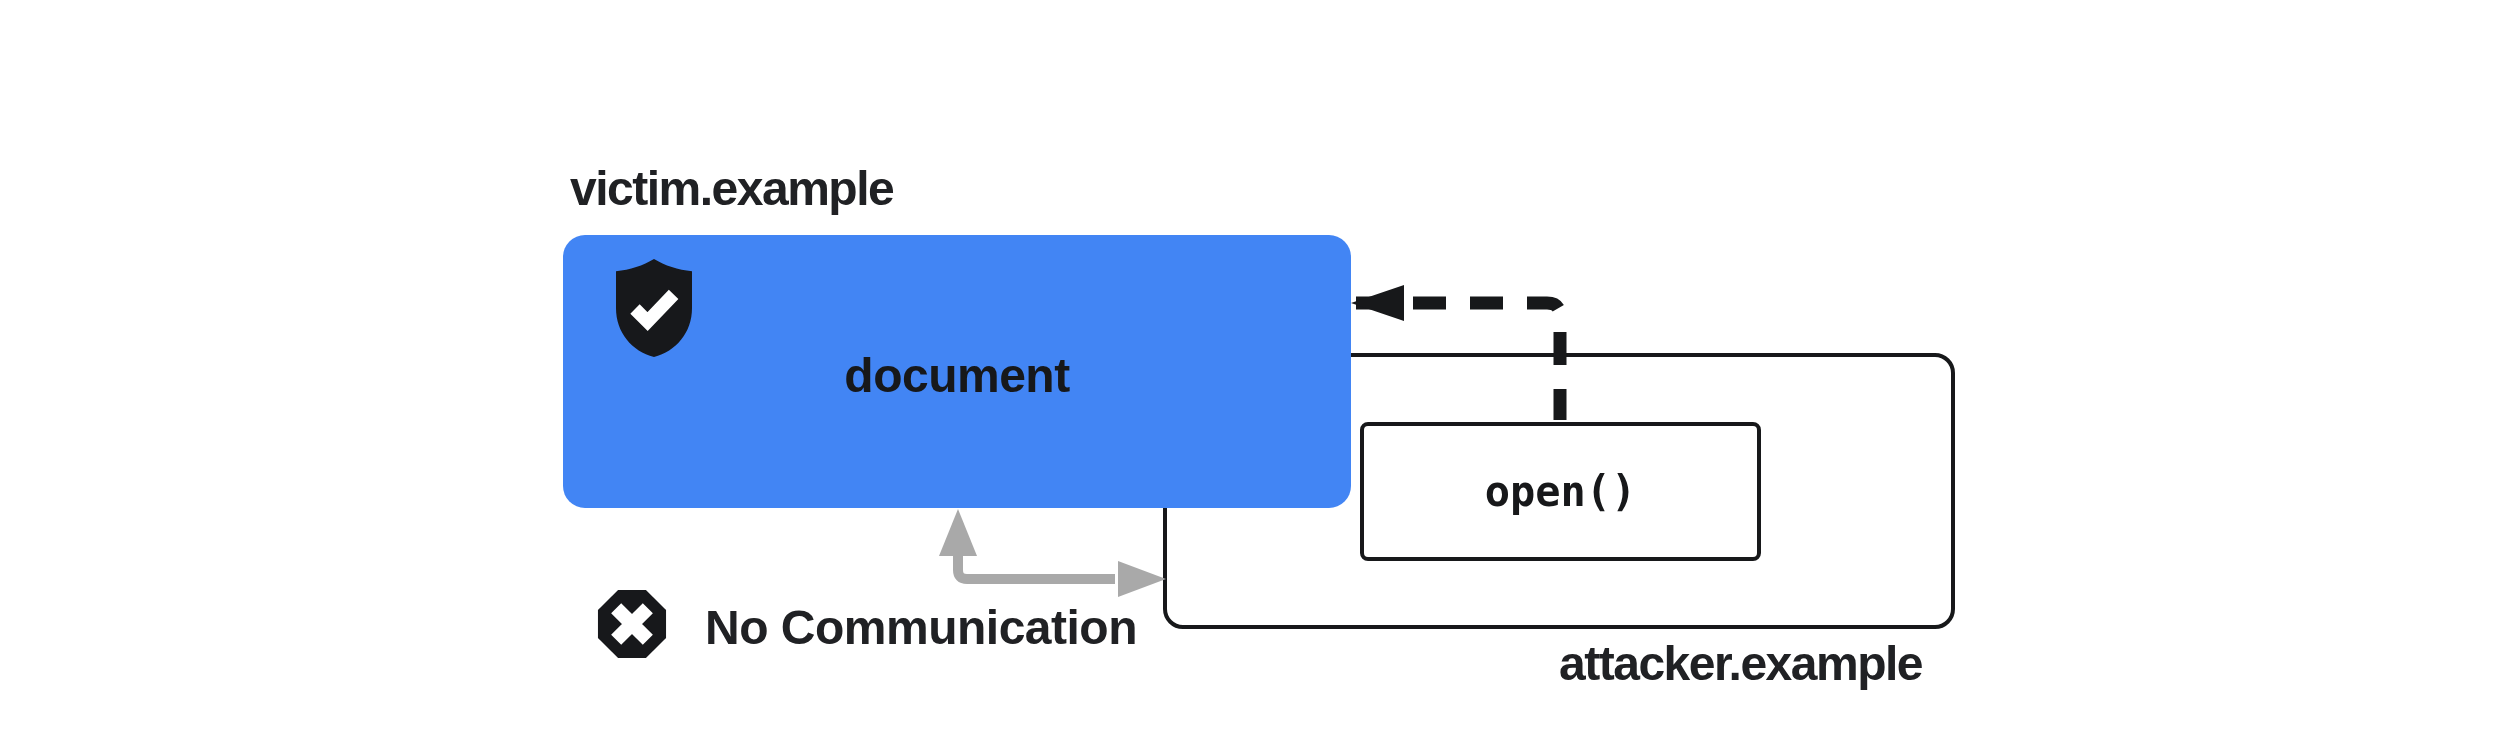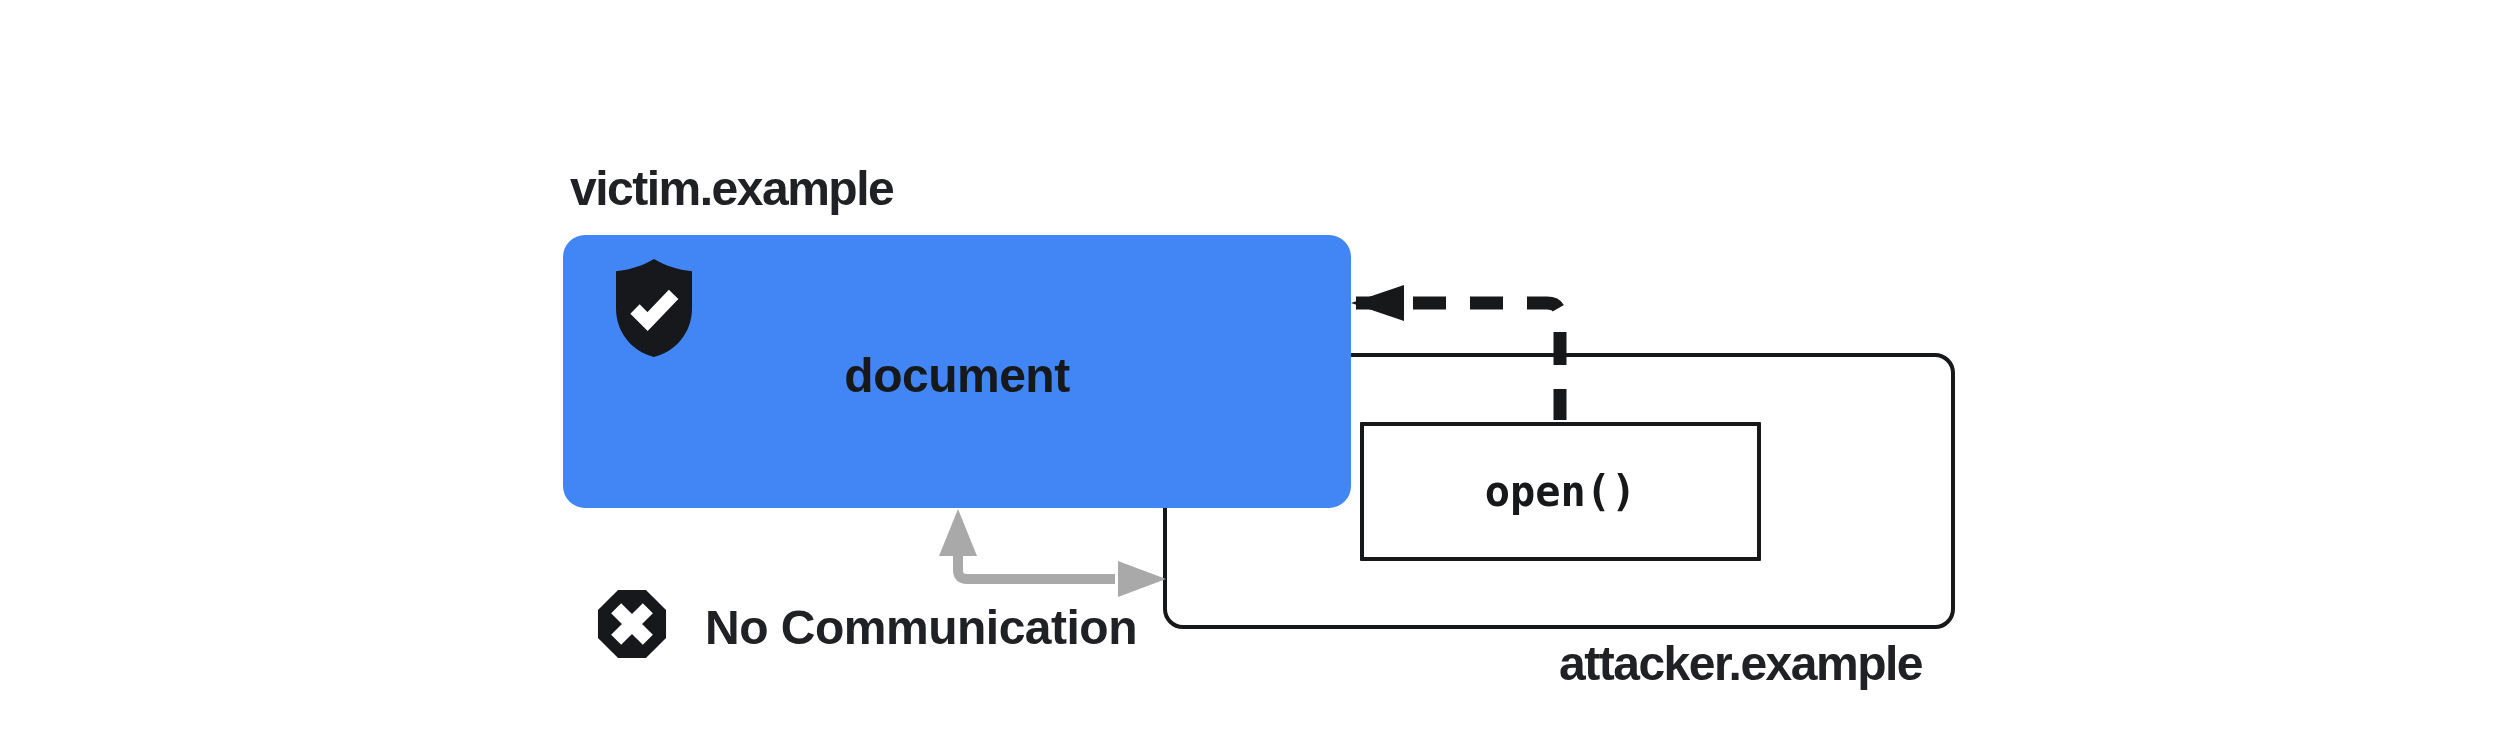--- a/index.html
+++ b/index.html
@@ -67,21 +67,21 @@
     border:4.5px solid var(--outline);
     border-radius:20px;
     box-sizing:border-box;
     z-index:1;
   }
   .open-box{
     position:absolute;
     left:1360px;top:422px;width:401px;height:139px;
     background:var(--window-fill);
     border:4.5px solid var(--outline);
-    border-radius:1px;
+    border-radius:8px;
     box-sizing:border-box;
     display:flex;align-items:center;justify-content:center;
     z-index:2;
   }
   .open-box .open-text{
     font-family:"DejaVu Sans Mono",monospace;
     font-weight:bold;font-size:42px;
     color:var(--outline);
   }
 

